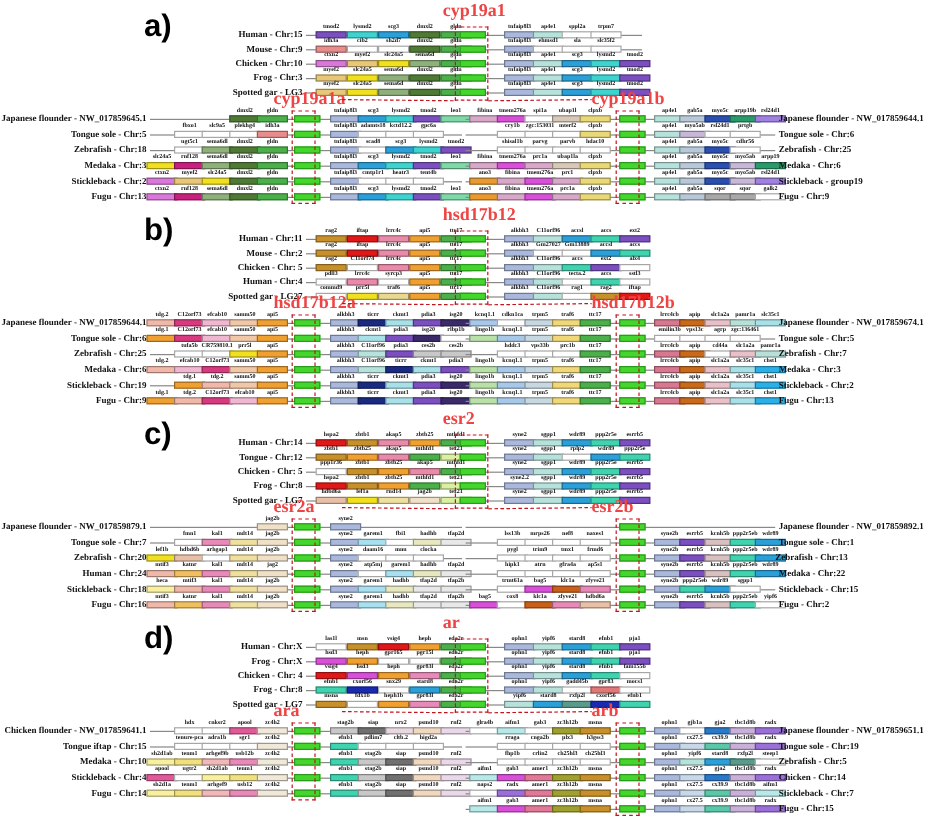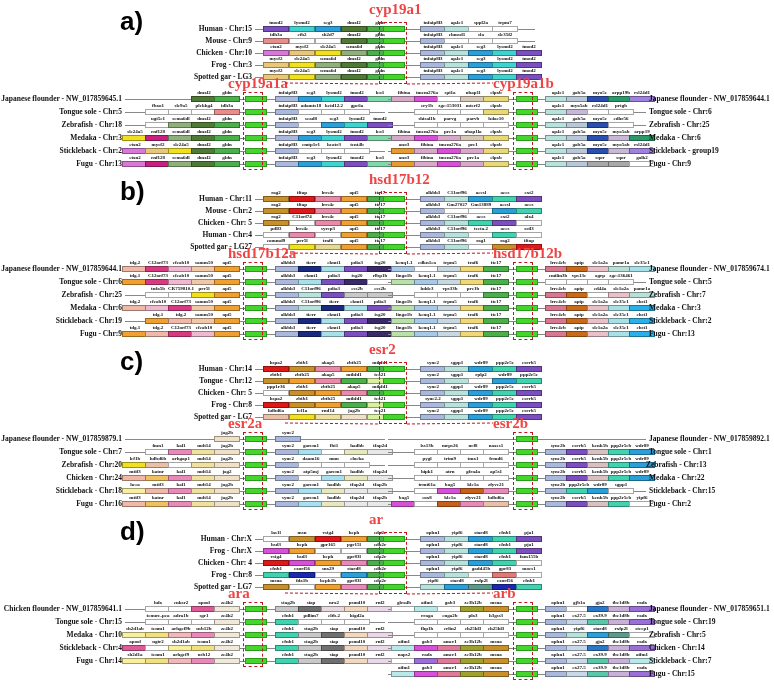--- a/index.html
+++ b/index.html
@@ -1814,21 +1814,21 @@
       </div>
       <div class="gene" style="left: 196px;">
         <div class="lbl">mnu</div>
         <div class="box" style="background: rgb(255, 255, 255);"></div>
       </div>
       <div class="gene" style="left: 219px;">
         <div class="lbl">clocka</div>
         <div class="box" style="background: rgb(255, 255, 255);"></div>
       </div>
     </div>
-    <div class="spec" style="right: 652px; top: 473px;">Chicken - Chr:24</div>
+    <div class="spec" style="right: 652px; top: 473px;">Human - Chr:24</div>
     <div class="row" style="left: 125px; width: 260px; top: 469px;">
       <div class="line"></div>
       <div class="gene" style="left: -3px;">
         <div class="lbl">mtif3</div>
         <div class="box" style="background: rgb(240, 184, 168);"></div>
       </div>
       <div class="gene" style="left: 20px;">
         <div class="lbl">katnr</div>
         <div class="box" style="background: rgb(240, 192, 96);"></div>
       </div>
@@ -2432,21 +2432,21 @@
       </div>
       <div class="gene" style="left: 219px;">
         <div class="lbl">psmd10</div>
         <div class="box" style="background: rgb(240, 216, 192);"></div>
       </div>
       <div class="gene" style="left: 242px;">
         <div class="lbl">rnf2</div>
         <div class="box" style="background: rgb(232, 216, 232);"></div>
       </div>
     </div>
-    <div class="spec" style="right: 652px; top: 617px;">Tongue sole - Chr:15</div>
+    <div class="spec" style="right: 652px; top: 617px;">Tongue iftap - Chr:15</div>
     <div class="row" style="left: 125px; width: 260px; top: 613px;">
       <div class="line"></div>
       <div class="gene" style="left: 20px;">
         <div class="lbl">tenure-pca</div>
         <div class="box" style="background: rgb(255, 255, 255);"></div>
       </div>
       <div class="gene" style="left: 43px;">
         <div class="lbl">adra1b</div>
         <div class="box" style="background: rgb(255, 255, 255);"></div>
       </div>

